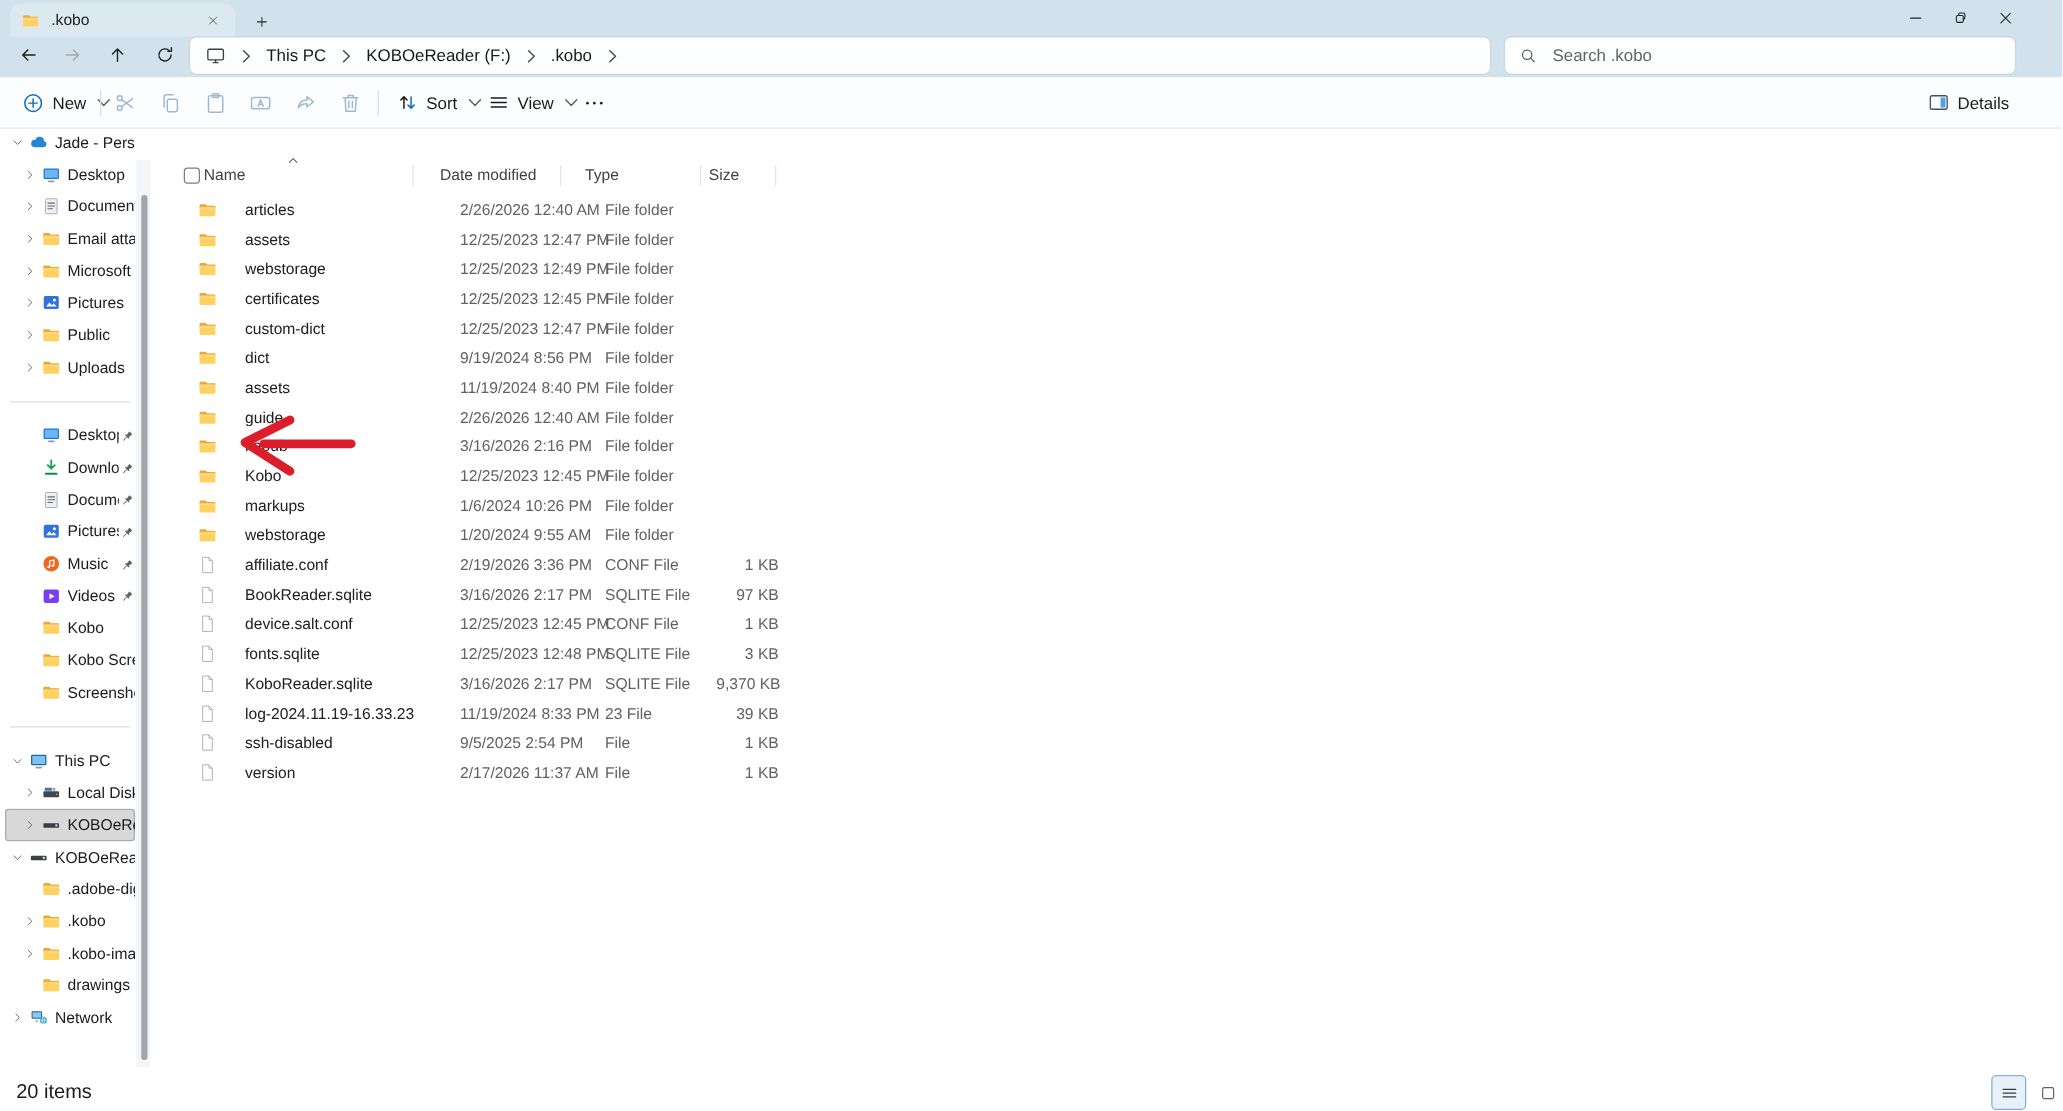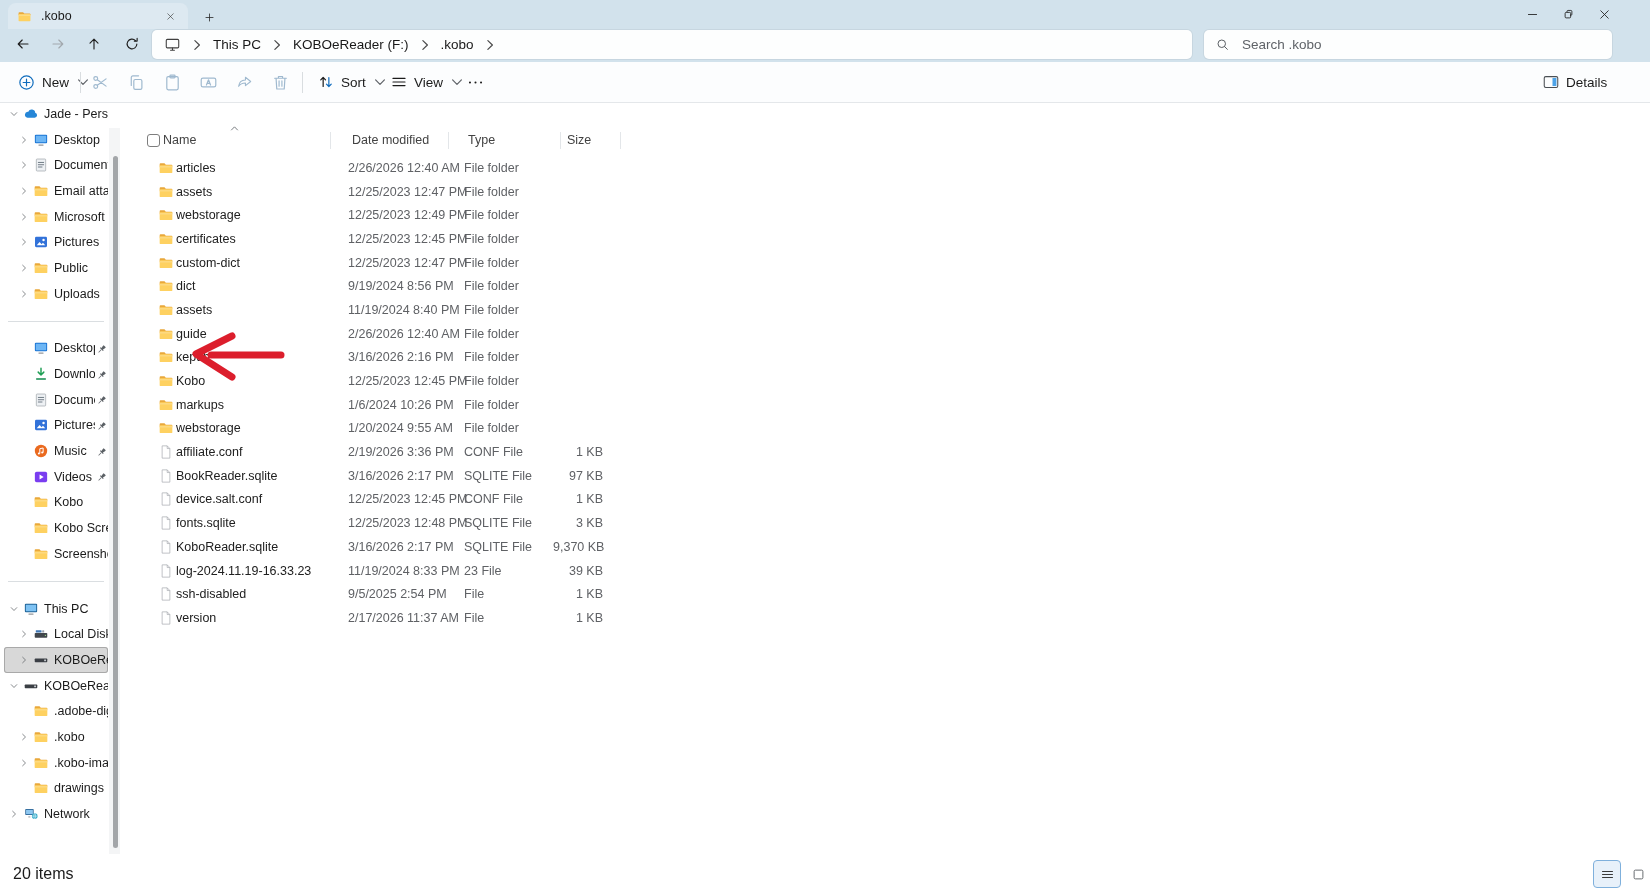--- a/index.html
+++ b/index.html
@@ -90,21 +90,21 @@
   #h-name{left:33px;}
   #h-date{left:222px;}
   #h-type{left:338px;}
   #h-size{left:437px;}
   .h-sep{position:absolute;top:3px;width:1px;height:17px;background:#e3e6e9;}
   #h-sort{position:absolute;left:99px;top:-6px;width:11px;height:11px;color:#5f6368;}
   #rows{position:relative;margin-top:4px;}
   .row{display:flex;align-items:center;height:23.7px;font-size:12.5px;}
   .c-icon{width:16px;height:16px;margin-left:28px;display:flex;align-items:center;}
   .c-icon svg{width:16px;height:16px;}
-  .c-name{margin-left:2px;width:172px;color:#202020;white-space:nowrap;overflow:hidden;}
+  .c-name{margin-left:22px;width:172px;color:#202020;white-space:nowrap;overflow:hidden;}
   .c-date{width:116px;color:#5f6165;white-space:nowrap;}
   .c-type{width:89px;color:#5f6165;white-space:nowrap;}
   .c-size{width:50px;color:#5f6165;text-align:right;white-space:nowrap;}
 
   
   #arrow{position:absolute;left:190px;top:328px;width:100px;height:56px;}
 
   
   #statusbar{position:absolute;left:13px;top:865px;font-size:16px;color:#1b1b1b;}
   #viewtoggles{position:absolute;left:1593px;top:860px;display:flex;align-items:center;gap:8px;}

